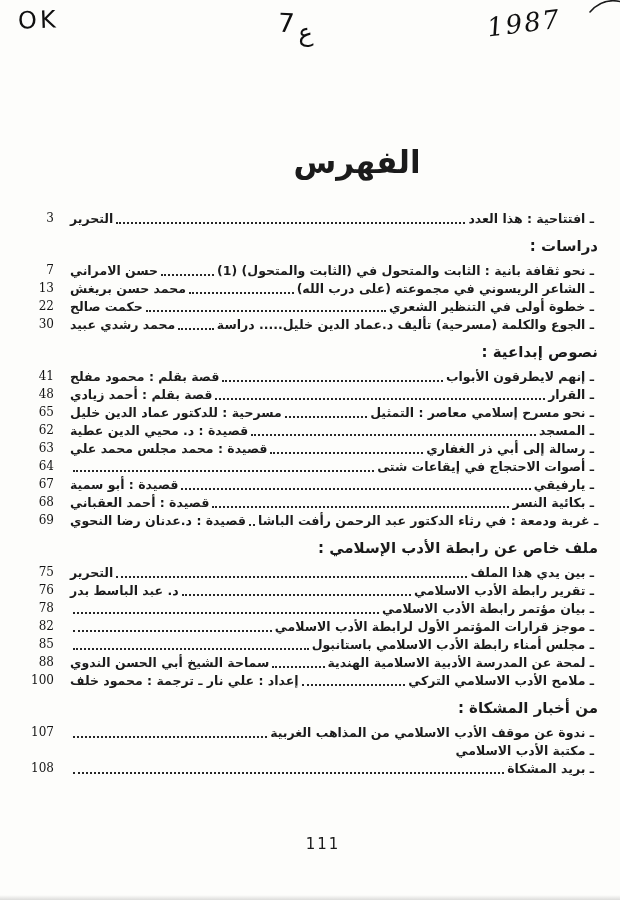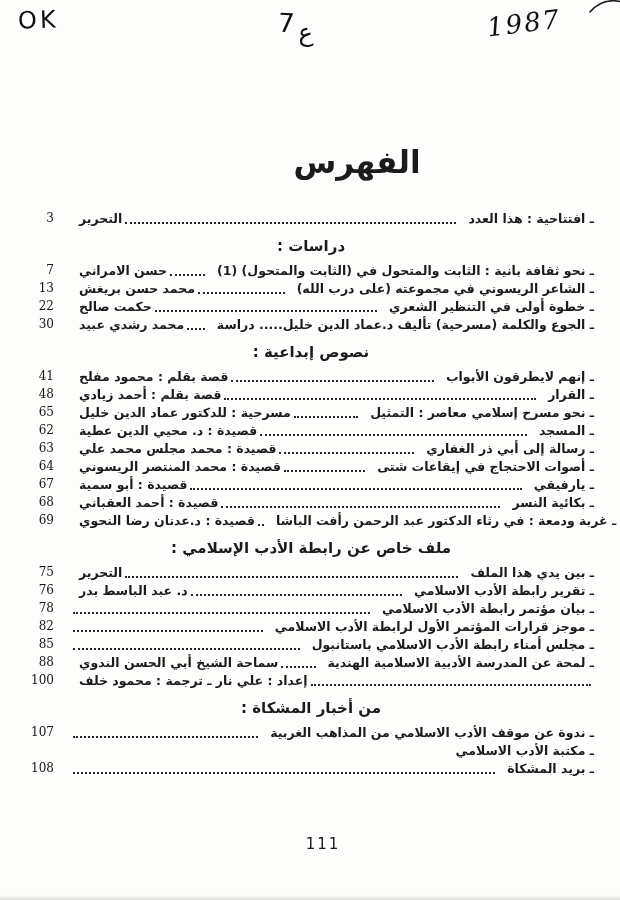--- a/index.html
+++ b/index.html
@@ -22,36 +22,36 @@
   
   #page-title{
     position:absolute;top:144px;left:0;width:100%;
     text-align:center;font-size:31px;font-weight:bold;
     transform:translateX(47px);
     letter-spacing:0px;
   }
   
   #toc{position:absolute;top:210px;left:24px;right:26px;}
   .section-header{
-    direction:rtl;text-align:center;
+    direction:rtl;text-align:right;
     font-size:15px;font-weight:bold;line-height:20px;
     margin:9px -4px 6px 0;
   }
   .row{display:flex;align-items:flex-end;line-height:17px;margin-bottom:1px;}
   .pg{
     width:30px;flex:0 0 30px;text-align:right;
     font-family:"DejaVu Serif",serif;font-size:12px;line-height:17px;
     color:#151515;
   }
   .content{
     flex:1;display:flex;direction:rtl;align-items:flex-end;
     margin-right:0;margin-left:0;padding-left:16px;box-sizing:border-box;
     font-size:12.5px;font-weight:bold;white-space:nowrap;
   }
-  .t,.a{line-height:17px;margin-left:9px;}
+  .t,.a{line-height:17px;}
   .dots{
     flex:1 1 auto;min-width:6px;height:0;
     border-bottom:2px dotted #262626;
     margin:0 3px 3px 3px;
   }
   .nodots{flex:1 1 auto;}
   
   #footer-page{
     position:absolute;top:835px;left:0;width:100%;
     text-align:center;transform:translateX(13px);
@@ -159,21 +159,20 @@
           <span class="t">ـ رسالة إلى أبي ذر الغفاري</span>
           <span class="dots"></span>
           <span class="a">قصيدة : محمد مجلس محمد علي</span>
         </span>
       </div>
       <div class="row">
         <span class="pg">64</span>
         <span class="content" dir="rtl">
           <span class="t">ـ أصوات الاحتجاج في إيقاعات شتى</span>
           <span class="dots"></span>
-          <span class="a">قصيدة : محمد المنتصر الريسوني</span>
         </span>
       </div>
       <div class="row">
         <span class="pg">67</span>
         <span class="content" dir="rtl">
           <span class="t">ـ يارفيقي</span>
           <span class="dots"></span>
           <span class="a">قصيدة : أبو سمية</span>
         </span>
       </div>
@@ -235,20 +234,21 @@
         <span class="pg">88</span>
         <span class="content" dir="rtl">
           <span class="t">ـ لمحة عن المدرسة الأدبية الاسلامية الهندية</span>
           <span class="dots"></span>
           <span class="a">سماحة الشيخ أبي الحسن الندوي</span>
         </span>
       </div>
       <div class="row">
         <span class="pg">100</span>
         <span class="content" dir="rtl">
+          <span class="t">ـ ملامح الأدب الاسلامي التركي</span>
           <span class="dots"></span>
           <span class="a">إعداد : علي نار ـ ترجمة : محمود خلف</span>
         </span>
       </div>
       <div class="section-header">من أخبار المشكاة :</div>
       <div class="row">
         <span class="pg">107</span>
         <span class="content" dir="rtl">
           <span class="t">ـ ندوة عن موقف الأدب الاسلامي من المذاهب الغربية</span>
           <span class="dots"></span>

